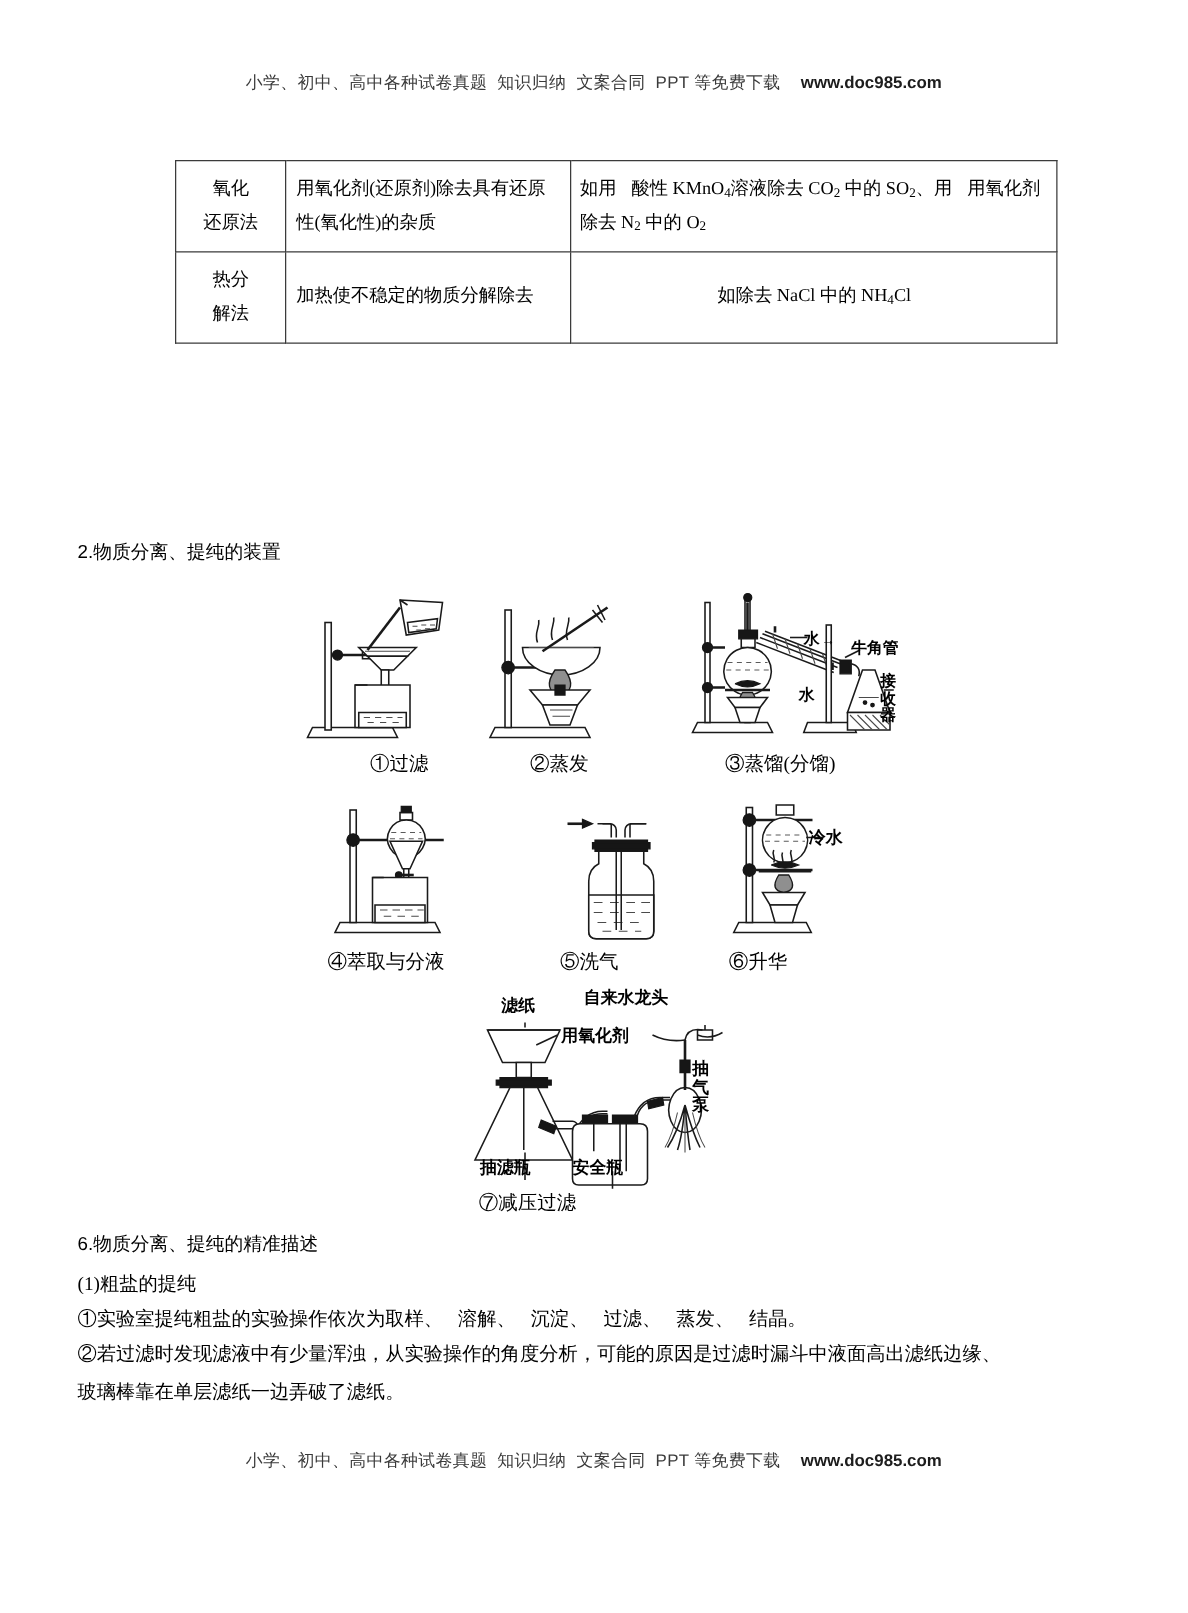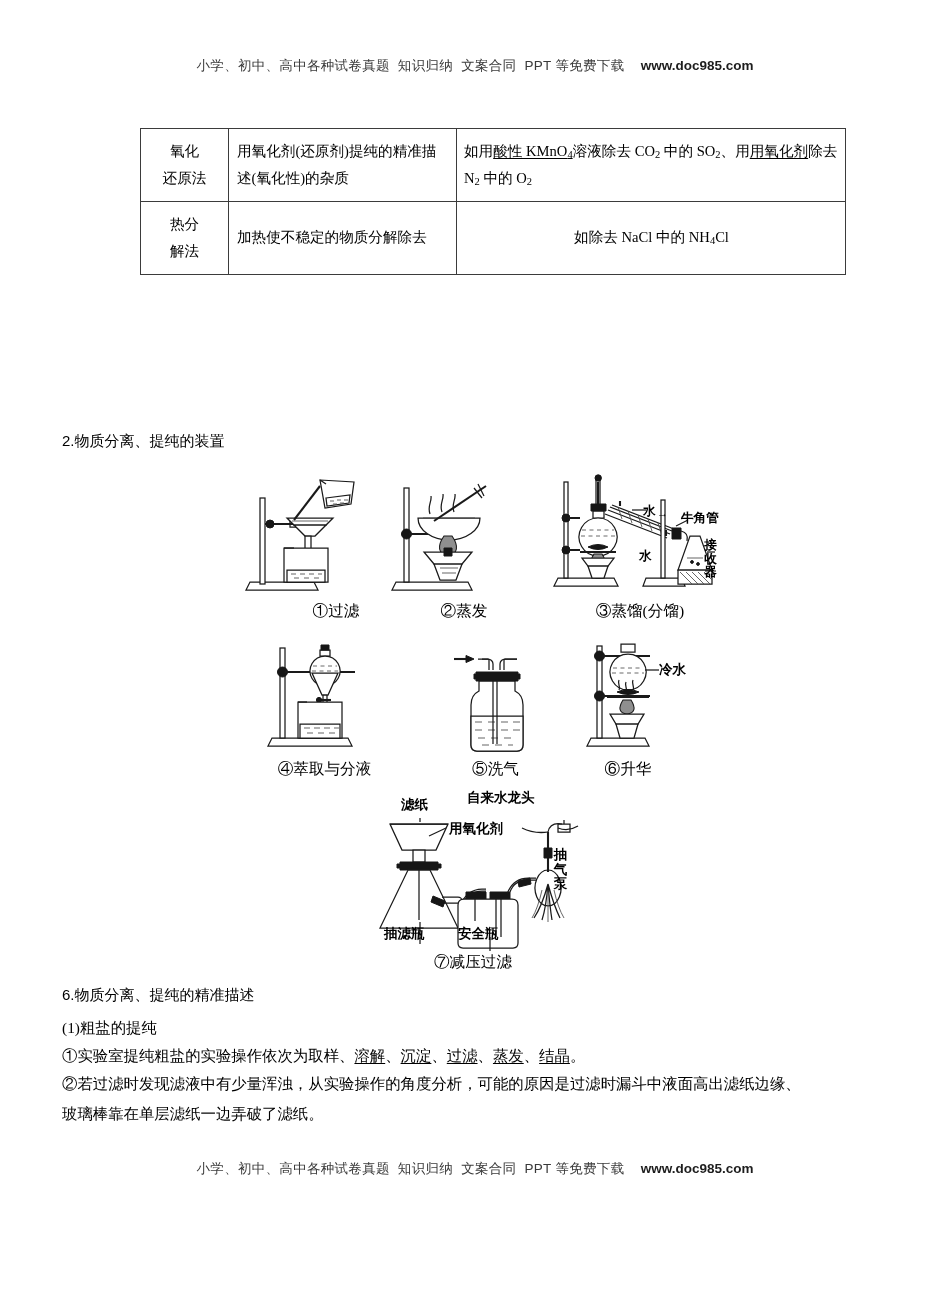--- a/index.html
+++ b/index.html
@@ -53,21 +53,21 @@
     border: 1px solid #3b3b3b;
     padding: 9px 6px;
     font-size: 14.6px;
     line-height: 1.85;
     vertical-align: middle;
   }
   .tbl .c1 { width: 75px;  text-align: center; }
   .tbl .c2 { width: 213px; text-align: left; padding-left: 8px; }
   .tbl .c3 { width: 375px; text-align: left; padding-left: 7px; }
   .tbl .c3.mid { text-align: center; }
-  .u { text-decoration: underline; text-underline-offset: 2px; }
+  .u { text-underline-offset: 2px; padding-left: 12px; }
   sub { font-size: 0.72em; vertical-align: -0.22em; }
 
   
   .htxt {
     position: absolute;
     font-family: "Liberation Sans", "DejaVu Sans", sans-serif;
     font-size: 15px;
     color: #000000;
     white-space: nowrap;
   }
@@ -79,21 +79,20 @@
   }
   .ptxt.wide { width: 740px; }
 
   
   .figs { position: absolute; left: 0; top: 0; }
   .fig { position: absolute; }
   .cap {
     position: absolute;
     font-size: 15.6px;
     white-space: nowrap;
-    text-align: center;
   }
   .lbl {
     position: absolute;
     font-size: 12.6px;
     font-weight: bold;
     white-space: nowrap;
     line-height: 1.08;
   }
   .lbl.stack { width: 13px; text-align: center; }
   svg { display: block; overflow: visible; }
@@ -109,21 +108,21 @@
 <body>
 
 <div class="page">
 
   <div class="runhead top"><span>小学、初中、高中各种试卷真题  知识归纳  文案合同  PPT 等免费下载</span>    <span class="url">www.doc985.com</span></div>
 
   <table class="tbl">
     <tbody>
       <tr>
         <td class="c1">氧化<br>还原法</td>
-        <td class="c2">用氧化剂(还原剂)提纯的精准描述(氧化性)的杂质</td>
+        <td class="c2">用氧化剂(还原剂)除去具有还原性(氧化性)的杂质</td>
         <td class="c3">如用<span class="u">酸性 KMnO<sub>4</sub></span>溶液除去 CO<sub>2</sub> 中的 SO<sub>2</sub>、用<span class="u">用氧化剂</span>除去 N<sub>2</sub> 中的 O<sub>2</sub></td>
       </tr>
       <tr>
         <td class="c1">热分<br>解法</td>
         <td class="c2">加热使不稳定的物质分解除去</td>
         <td class="c3 mid">如除去 NaCl 中的 NH<sub>4</sub>Cl</td>
       </tr>
     </tbody>
   </table>
 
@@ -337,21 +336,21 @@
         <path class="ln2" d="M24 57 h42"></path>
         <path class="dk" d="M34 52 q11 -5 22 0 q-11 5 -22 0"></path>
 
         <path class="gry" d="M40 60 c-5 8 -4 13 4 14 c8 -1 9 -6 4 -14 z"></path>
         <path class="lnf" d="M33 84 h22 l6 -10 h-34 z"></path>
         <path class="lnf" d="M33 84 h22 l-4 14 h-14 z"></path>
 
         <path class="ln" d="M62 30 h14"></path>
       </svg>
     </div>
-    <div class="lbl" style="left:647px; top:663px; font-size:13.5px;margin-left:12px;">冷水</div>
+    <div class="lbl" style="left:647px; top:663px; font-size:13.5px;">冷水</div>
     <div class="cap" style="left:583px; top:759px; width:90px;">⑥升华</div>
 
     <div class="fig" style="left:372px; top:812px;">
       <svg width="220" height="145" viewBox="0 0 220 145">
 
         <path class="lnf" d="M18 12 h58 l-12 26 h-34 z"></path>
         <path class="ln" d="M18 12 h58"></path>
         <path class="lnf" d="M41 38 h12 v12 h-12 z"></path>
         <path class="dk" d="M28 50 h38 v8 h-38 z"></path>
         <path class="dk" d="M25 52 h44 v4 h-44 z"></path>

